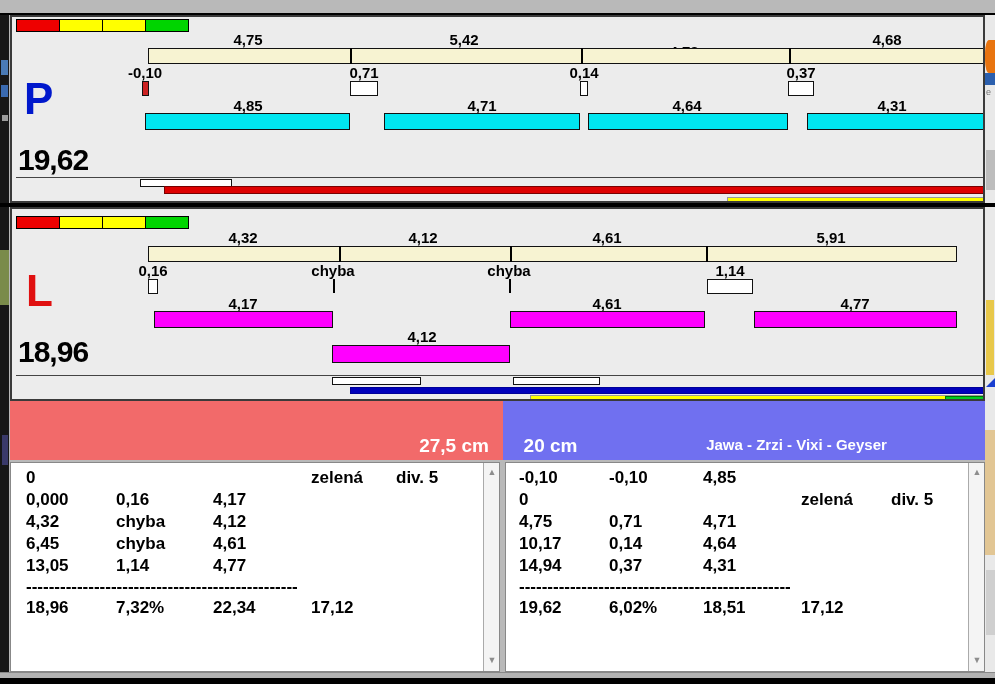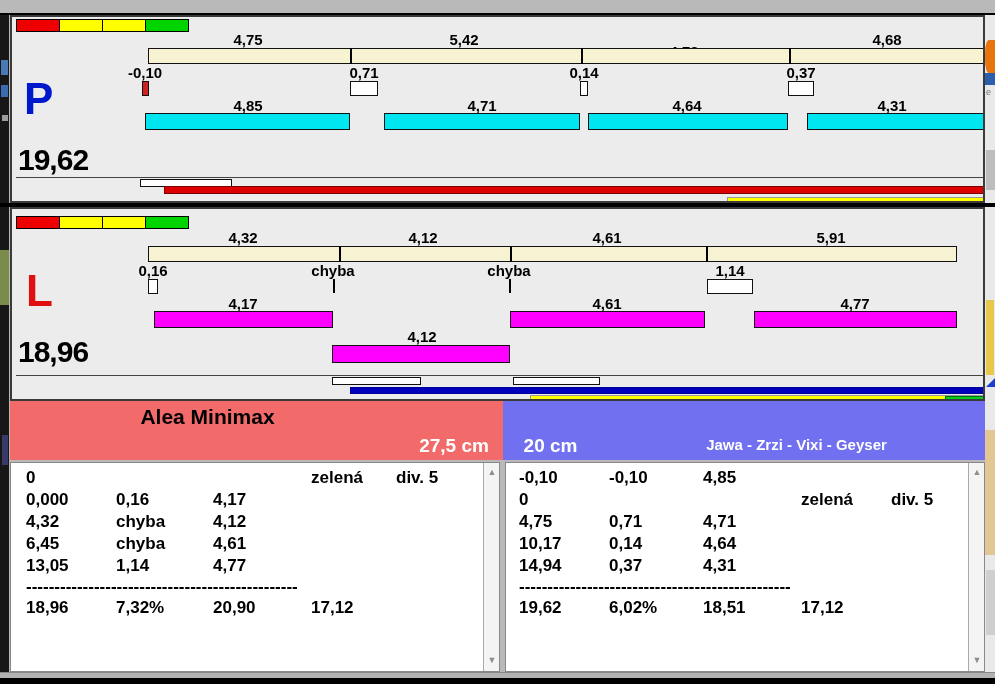--- a/index.html
+++ b/index.html
@@ -176,21 +176,20 @@
     <div class="bar" style="left:320px;top:168px;width:89px;height:8px;background:#fff;"></div>
     <div class="bar" style="left:501px;top:168px;width:87px;height:8px;background:#fff;"></div>
     <div class="bar" style="left:338px;top:178px;width:639px;height:7px;background:#0000bb;border-color:#009;"></div>
     <div class="bar" style="left:518px;top:186px;width:459px;height:6px;background:#ffff00;border-color:#999;"></div>
     <div class="bar" style="left:933px;top:187px;width:47px;height:6px;background:#00cc22;border-color:#070;"></div>
   </div>
 
   <div class="hdr" style="left:10px;width:493px;background:#f26a6a;"></div>
   <div class="hdr" style="left:503px;width:482px;background:#7070f0;"></div>
 
-  <div class="hdr-title" style="left:10px;width:395px;">Alea Minimax</div>
   <div class="hdr-sub" style="left:608px;width:377px;">Jawa - Zrzi - Vixi - Geyser</div>
   <div class="hdr-height" style="left:405px;width:98px;">27,5 cm</div>
   <div class="hdr-height" style="left:503px;width:95px;">20 cm</div>
 
 
   <div class="ttable" style="left:10px;width:490px;">
     <div class="trow trow-l" style="top:4px;">
       <span>0</span>
         <span></span>
         <span></span>
@@ -222,21 +221,21 @@
       <span>13,05</span>
         <span>1,14</span>
         <span>4,77</span>
         <span></span>
         <span></span>
     </div>
     <div class="dashrow" style="left:15px;top:114px;width:272px;">------------------------------------------------</div>
     <div class="trow trow-l" style="top:134px;">
       <span>18,96</span>
         <span>7,32%</span>
-        <span>20,90</span>
+        <span>22,34</span>
         <span>17,12</span>
         <span></span>
     </div>
     <div class="sbar" style="left:472px;">
       <div class="sarrow" style="top:4px;">▲</div>
       <div class="sarrow" style="top:192px;">▼</div>
     </div>
   </div>
 
   <div class="ttable" style="left:505px;width:480px;">

